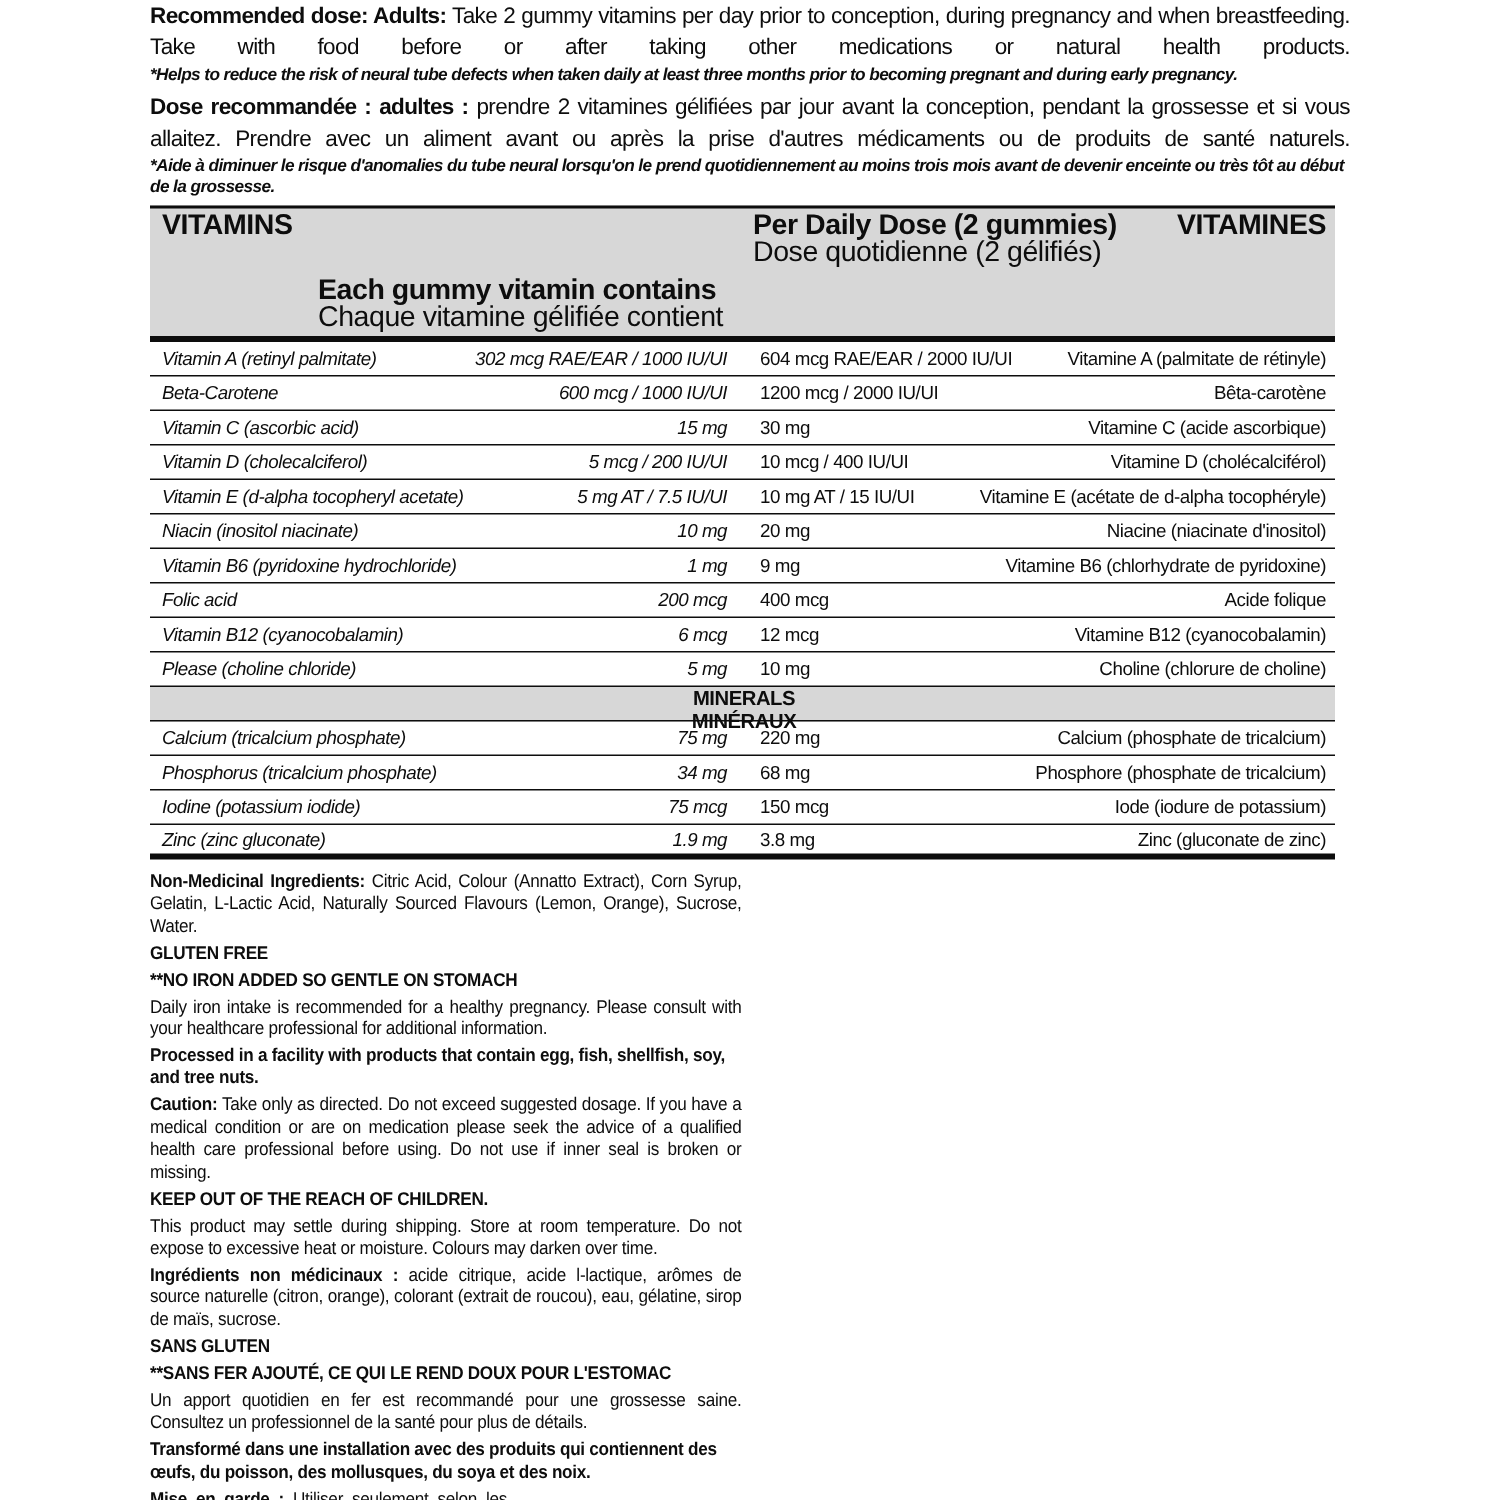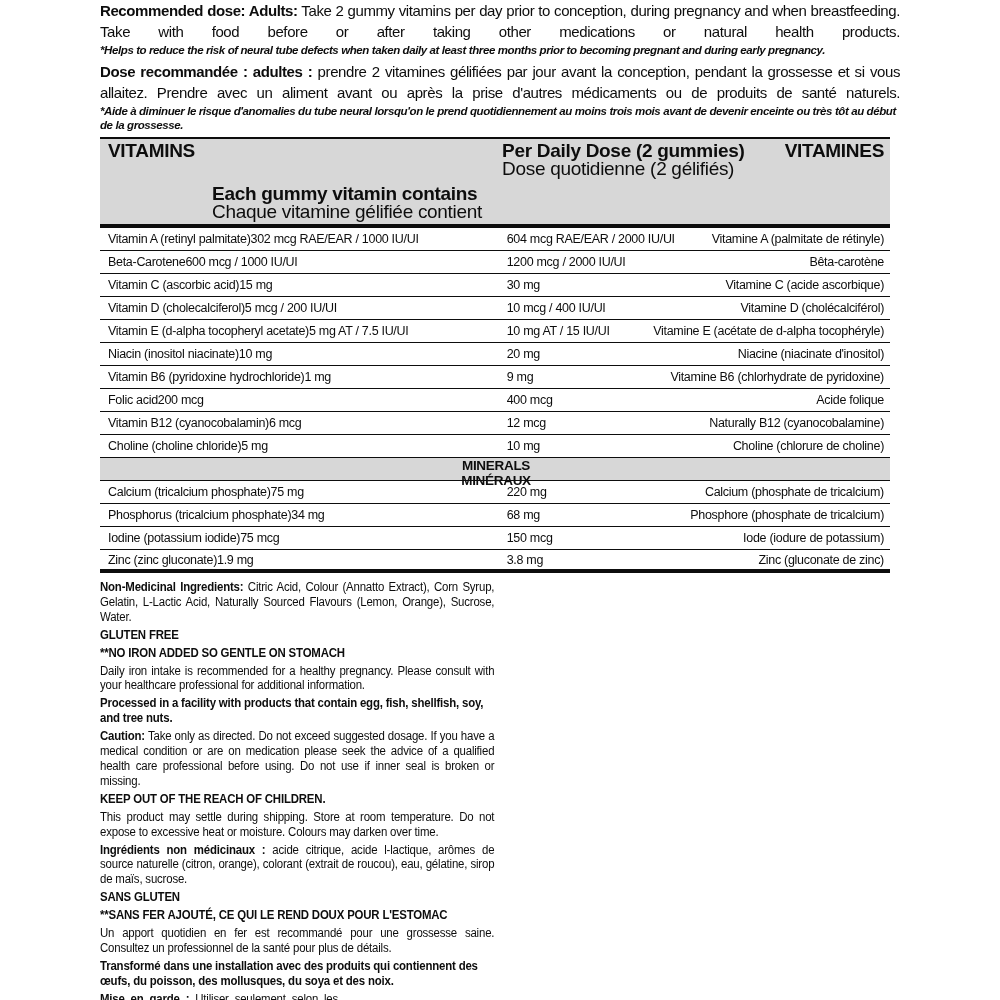--- a/index.html
+++ b/index.html
@@ -69,23 +69,24 @@
   .t-row {
     display: flex;
     height: 23px;
     align-items: center;
     border-bottom: 1.5px solid #0d0d0d;
   }
   .t-body-minerals .t-row:last-child { border-bottom: 4px solid #0d0d0d; }
   .c-left {
     flex: 0 0 48.7%;
     display: flex;
-    justify-content: flex-start;
+    justify-content: space-between;
     padding-left: 8px;
     white-space: nowrap;
+    font-style: italic;
   }
   .c-right {
     flex: 1 1 auto;
     display: flex;
     justify-content: space-between;
     padding-left: 22px;
     padding-right: 6px;
     white-space: nowrap;
   }
   .minerals-head {
@@ -243,26 +244,26 @@
             <span class="c-name">Acide folique</span>
           </div>
         </div>
           <div class="t-row">
           <div class="c-left">
             <span class="c-name">Vitamin B12 (cyanocobalamin)</span>
             <span class="c-val">6 mcg</span>
           </div>
           <div class="c-right">
             <span class="c-val">12 mcg</span>
-            <span class="c-name">Naturally B12 (cyanocobalamine)</span>
-          </div>
-        </div>
-          <div class="t-row">
-          <div class="c-left">
-            <span class="c-name">Choline (choline chloride)</span>
+            <span class="c-name">Vitamine B12 (cyanocobalamin)</span>
+          </div>
+        </div>
+          <div class="t-row">
+          <div class="c-left">
+            <span class="c-name">Please (choline chloride)</span>
             <span class="c-val">5 mg</span>
           </div>
           <div class="c-right">
             <span class="c-val">10 mg</span>
             <span class="c-name">Choline (chlorure de choline)</span>
           </div>
         </div>
         </div>
 
       <div class="minerals-head">

